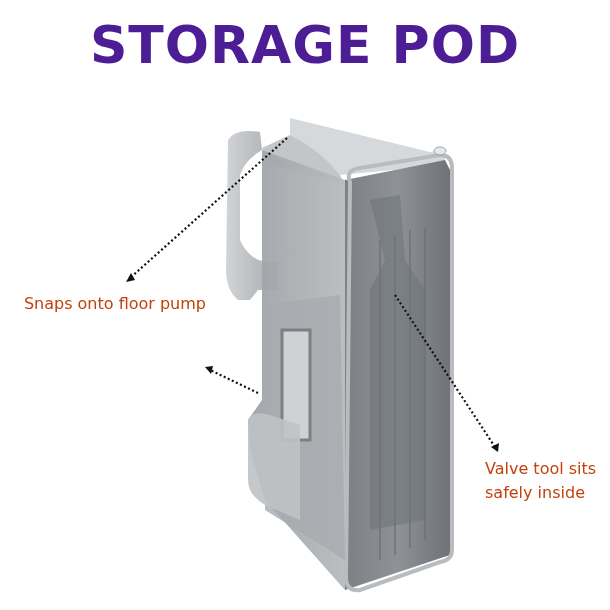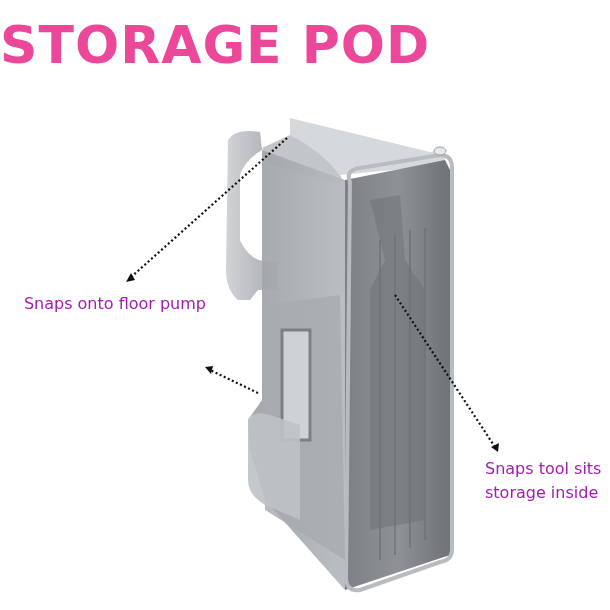--- a/index.html
+++ b/index.html
@@ -1,18 +1,18 @@
 <!DOCTYPE html>
 <html><head>
 <meta charset="utf-8">
 <style>
   html,body{margin:0;padding:0;background:#fff;}
   body{width:610px;height:610px;position:relative;overflow:hidden;font-family:"Liberation Sans",sans-serif;}
-  .title{position:absolute;left:0;top:12px;width:610px;text-align:left;font-family:"DejaVu Sans",sans-serif;font-weight:bold;font-size:52px;letter-spacing:1px;color:#ec4899;line-height:66px;}
-  .label{position:absolute;font-family:"DejaVu Sans",sans-serif;font-size:16px;line-height:24px;color:#a21caf;}
+  .title{position:absolute;left:0;top:12px;width:610px;text-align:center;font-family:"DejaVu Sans",sans-serif;font-weight:bold;font-size:52px;letter-spacing:1px;color:#4c1d95;line-height:66px;}
+  .label{position:absolute;font-family:"DejaVu Sans",sans-serif;font-size:16px;line-height:24px;color:#c2410c;}
   .label-left{left:8px;top:292px;width:198px;text-align:right;}
   .label-right{left:485px;top:457px;width:125px;text-align:left;}
   .product{position:absolute;left:0;top:0;}
   .arrows{position:absolute;left:0;top:0;}
 </style>
 </head>
 <body>
 
 <div class="title">STORAGE POD</div>
 
@@ -71,15 +71,15 @@
     <polygon points="498,452 491,447 499,443"></polygon>
     <polygon points="205,367 213,366 211,374"></polygon>
   </g>
 </svg>
 
 <div class="label label-left">
   <div>Snaps onto floor pump</div>
 </div>
 
 <div class="label label-right">
-  <div>Snaps tool sits</div>
-  <div>storage inside</div>
+  <div>Valve tool sits</div>
+  <div>safely inside</div>
 </div>
 
 </body></html>

